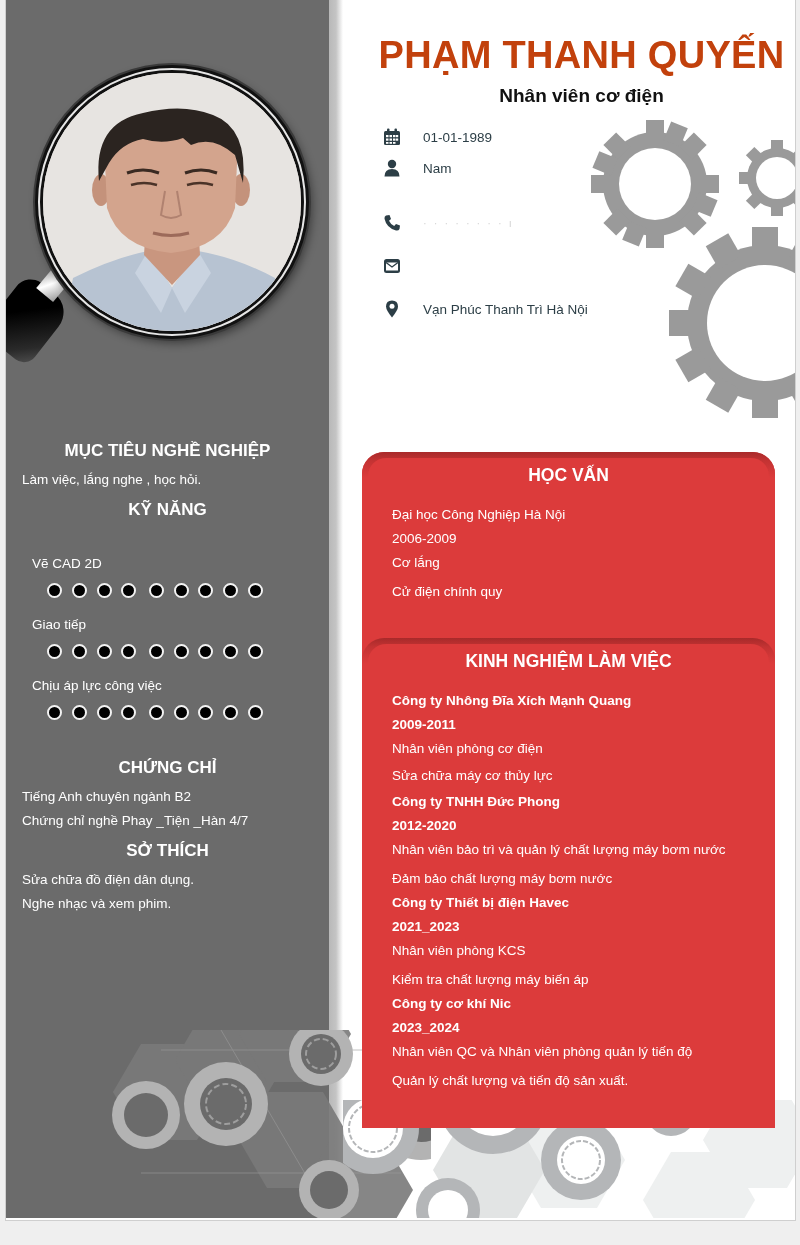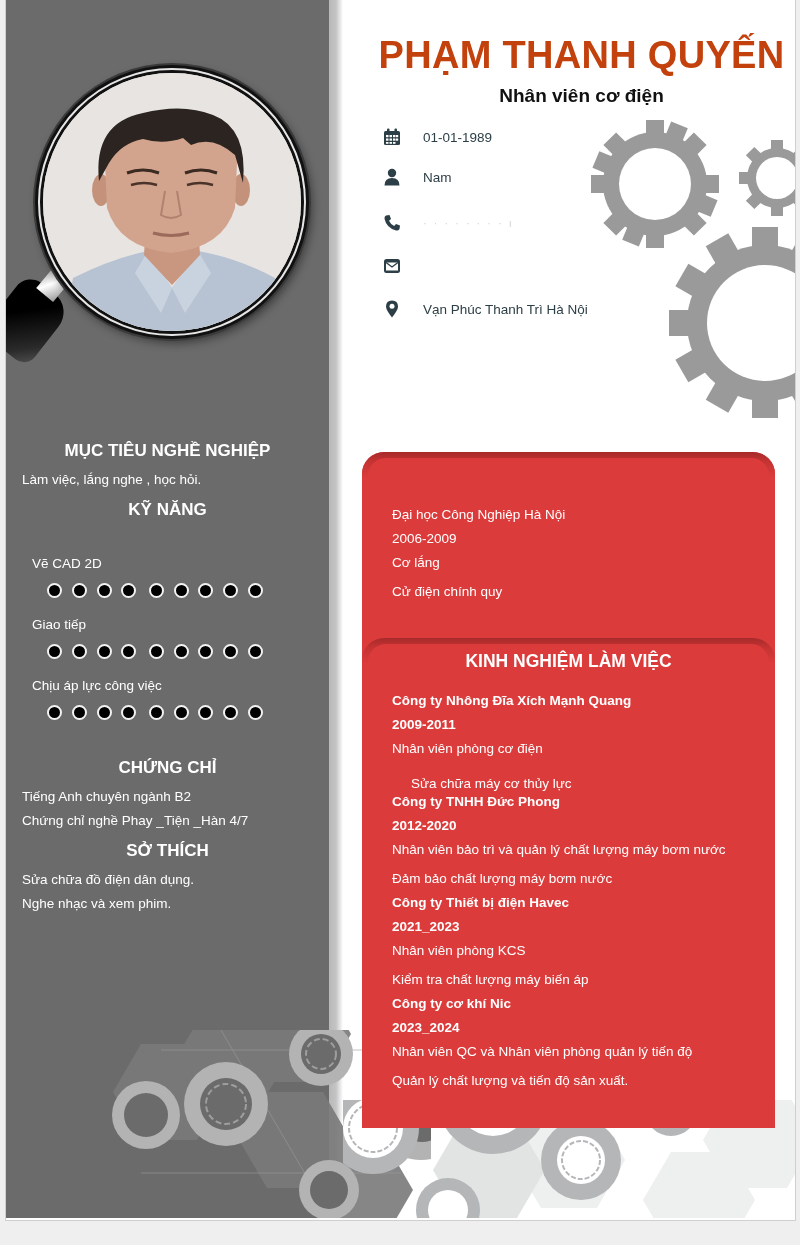--- a/index.html
+++ b/index.html
@@ -335,21 +335,21 @@
             <rect x="13" y="10.5" width="2.2" height="2.2"></rect>
             <rect x="3" y="14" width="2.5" height="1.8"></rect>
             <rect x="6.5" y="14" width="2.5" height="1.8"></rect>
             <rect x="10" y="14" width="2.5" height="1.8"></rect>
           </g>
         </svg>
     </span>
     <span class="contact-text">01-01-1989</span>
   </div>
 
-  <div class="contact-row" style="top:167px;align-items:center;">
+  <div class="contact-row" style="top:158px;align-items:center;">
     <span class="contact-icon">
       <svg viewBox="0 0 18 18">
           <circle cx="9" cy="5" r="4.2"></circle>
           <path d="M1.5 17.5 Q1.5 10 9 10 Q16.5 10 16.5 17.5 Z"></path>
         </svg>
     </span>
     <span class="contact-text">Nam</span>
   </div>
 
   <div class="contact-row" style="top:213px;">
@@ -379,34 +379,35 @@
           <circle cx="9" cy="6.3" r="2.5" fill="#fff"></circle>
         </svg>
     </span>
     <span class="contact-text">Vạn Phúc Thanh Trì Hà Nội</span>
   </div>
 
   <div class="red-panel">
     <div class="panel-cap" style="top:0;">
         <div class="panel-cap-inner"></div>
       </div>
+    <div class="panel-title" style="top:13px;">HỌC VẤN</div>
     <div class="panel-line" style="top:55px;">Đại học Công Nghiệp Hà Nội</div>
     <div class="panel-line" style="top:79px;text-align:right;">2006-2009</div>
     <div class="panel-line" style="top:103px;">Cơ lắng</div>
     <div class="panel-line" style="top:132px;">Cử điện chính quy</div>
 
     <div class="panel-cap" style="top:186px;">
         <div class="panel-cap-inner"></div>
       </div>
     <div class="panel-title" style="top:199px;">KINH NGHIỆM LÀM VIỆC</div>
 
     <div class="panel-line b" style="top:241px;">Công ty Nhông Đĩa Xích Mạnh Quang</div>
     <div class="panel-line b" style="top:265px;">2009-2011</div>
     <div class="panel-line" style="top:289px;">Nhân viên phòng cơ điện</div>
-    <div class="panel-line" style="top:324px;margin-left:19px;">Sửa chữa máy cơ thủy lực</div>
+    <div class="panel-line" style="top:316px;">Sửa chữa máy cơ thủy lực</div>
 
     <div class="panel-line b" style="top:342px;">Công ty TNHH Đức Phong</div>
     <div class="panel-line b" style="top:366px;">2012-2020</div>
     <div class="panel-line" style="top:390px;">Nhân viên bảo trì và quản lý chất lượng máy bơm nước</div>
     <div class="panel-line" style="top:419px;">Đảm bảo chất lượng máy bơm nước</div>
 
     <div class="panel-line b" style="top:443px;">Công ty Thiết bị điện Havec</div>
     <div class="panel-line b" style="top:467px;">2021_2023</div>
     <div class="panel-line" style="top:491px;">Nhân viên phòng KCS</div>
     <div class="panel-line" style="top:520px;">Kiểm tra chất lượng máy biến áp</div>

